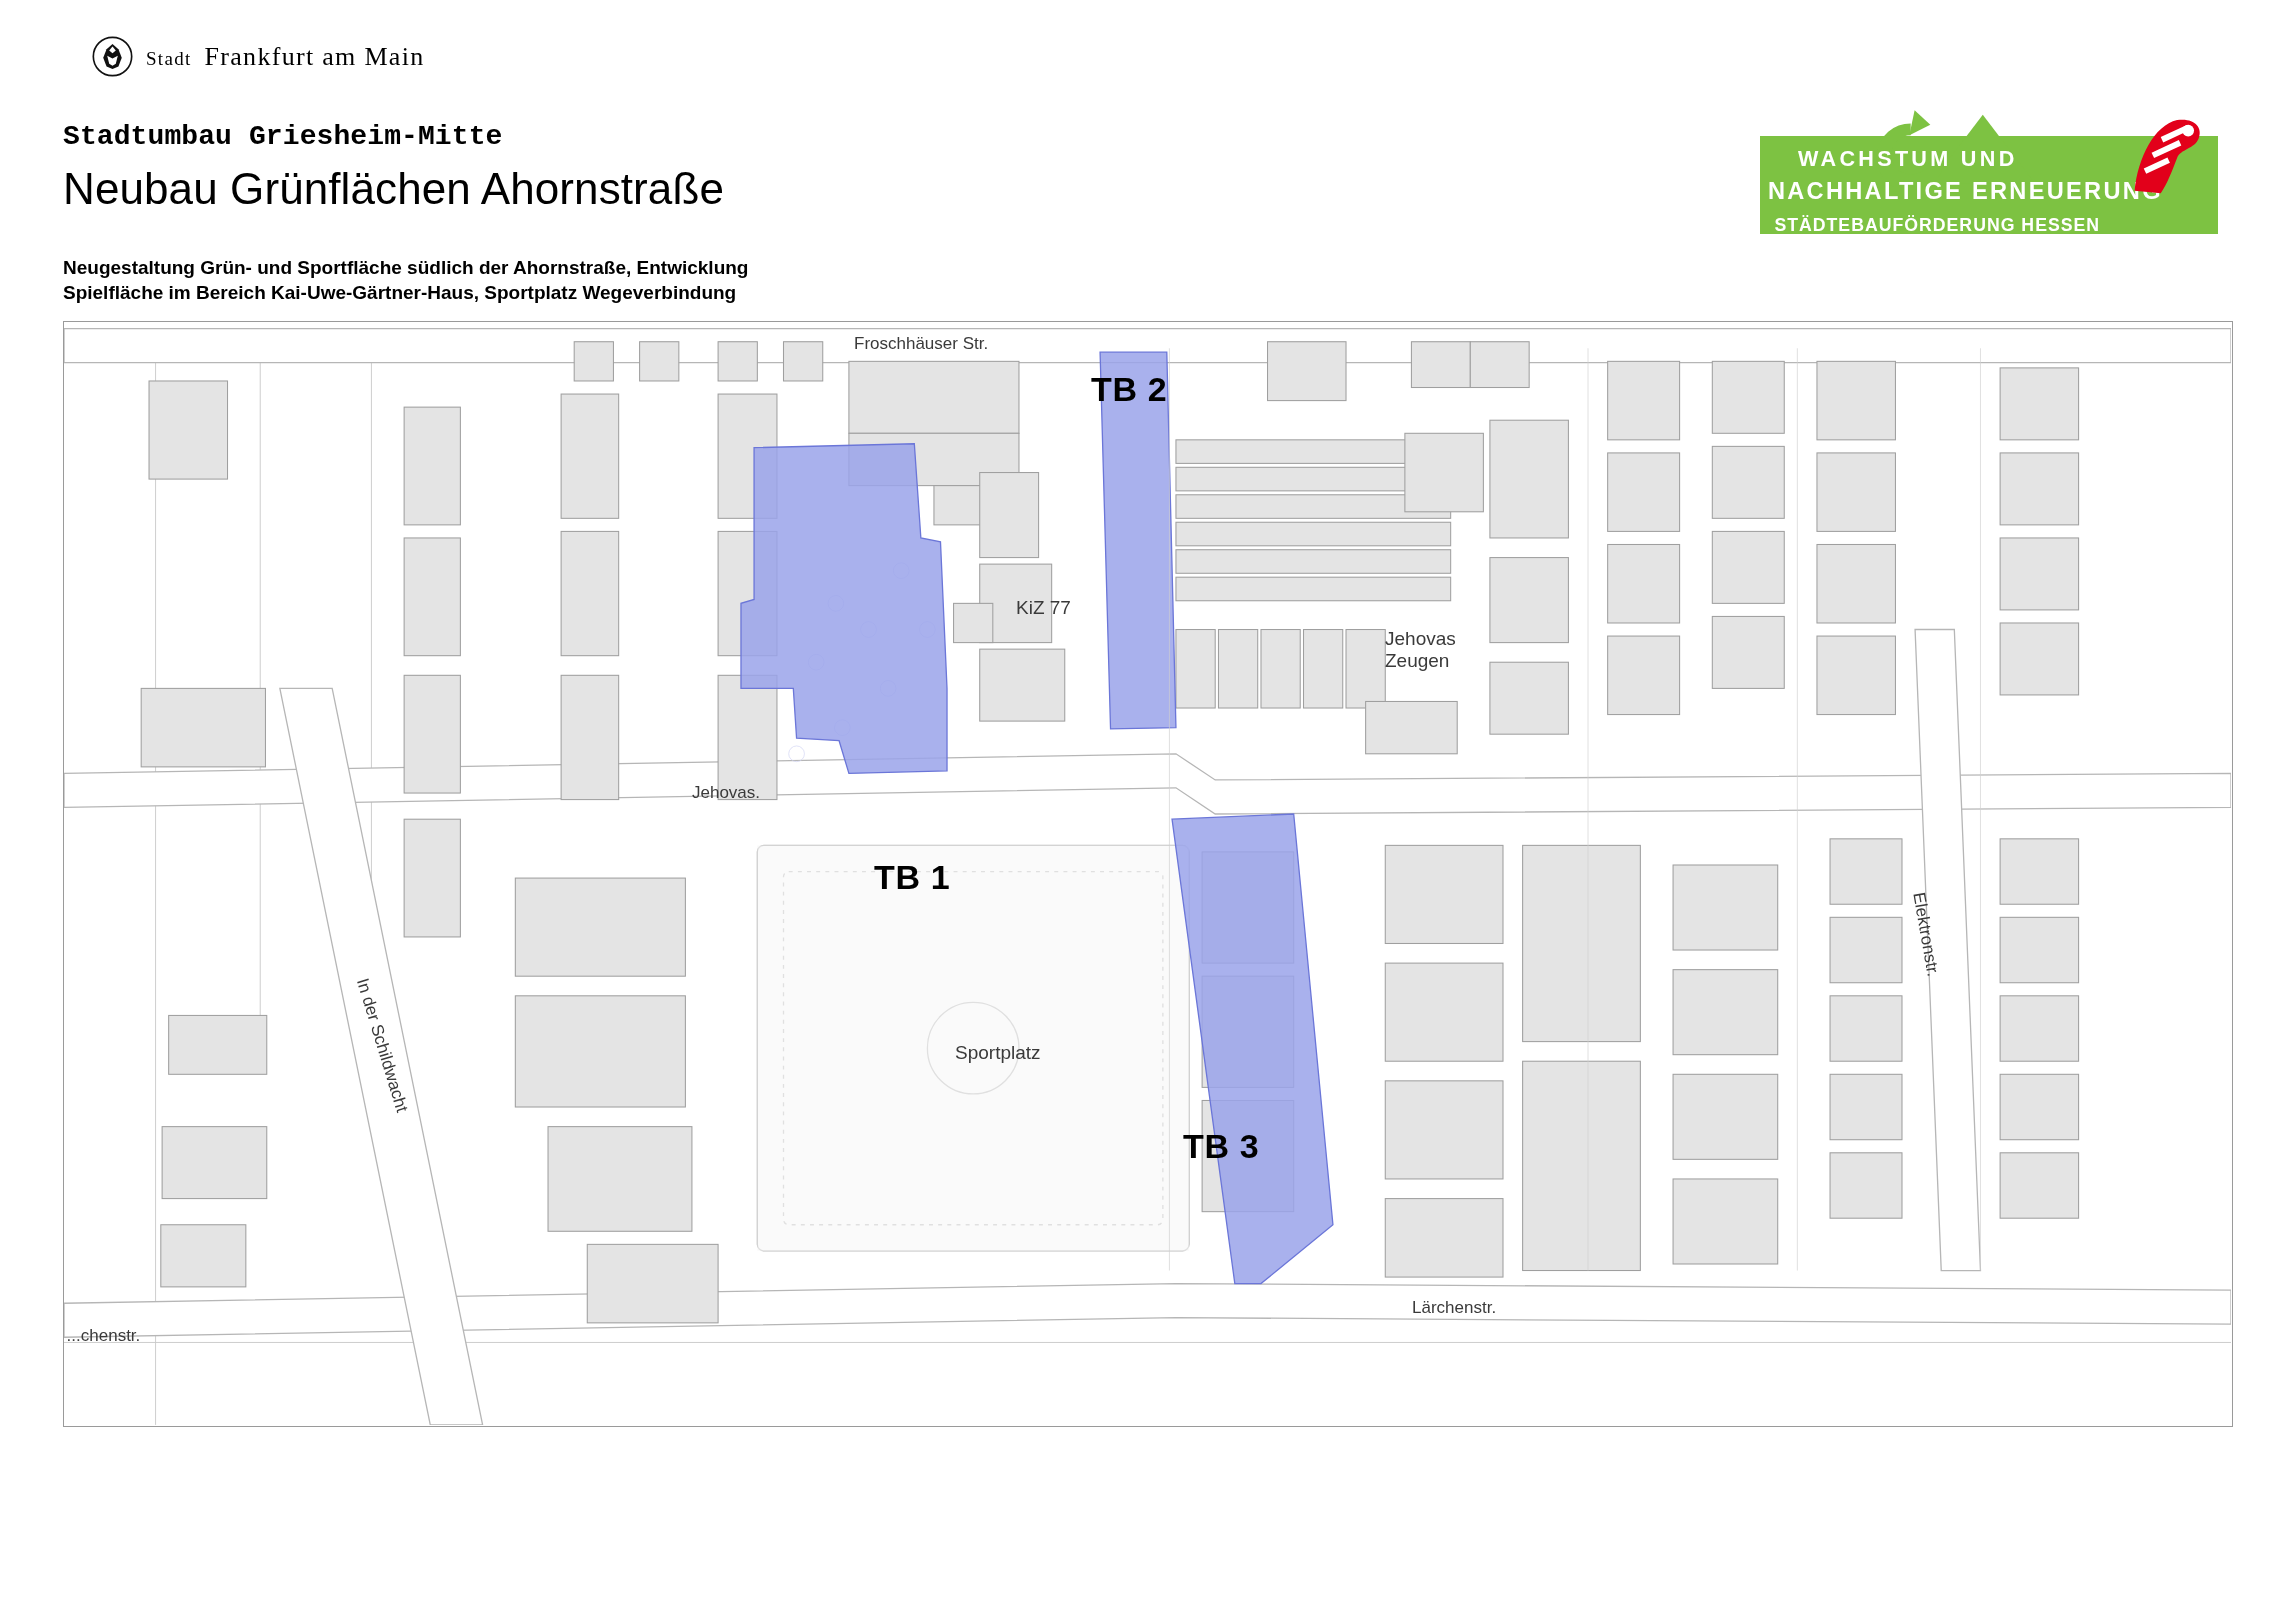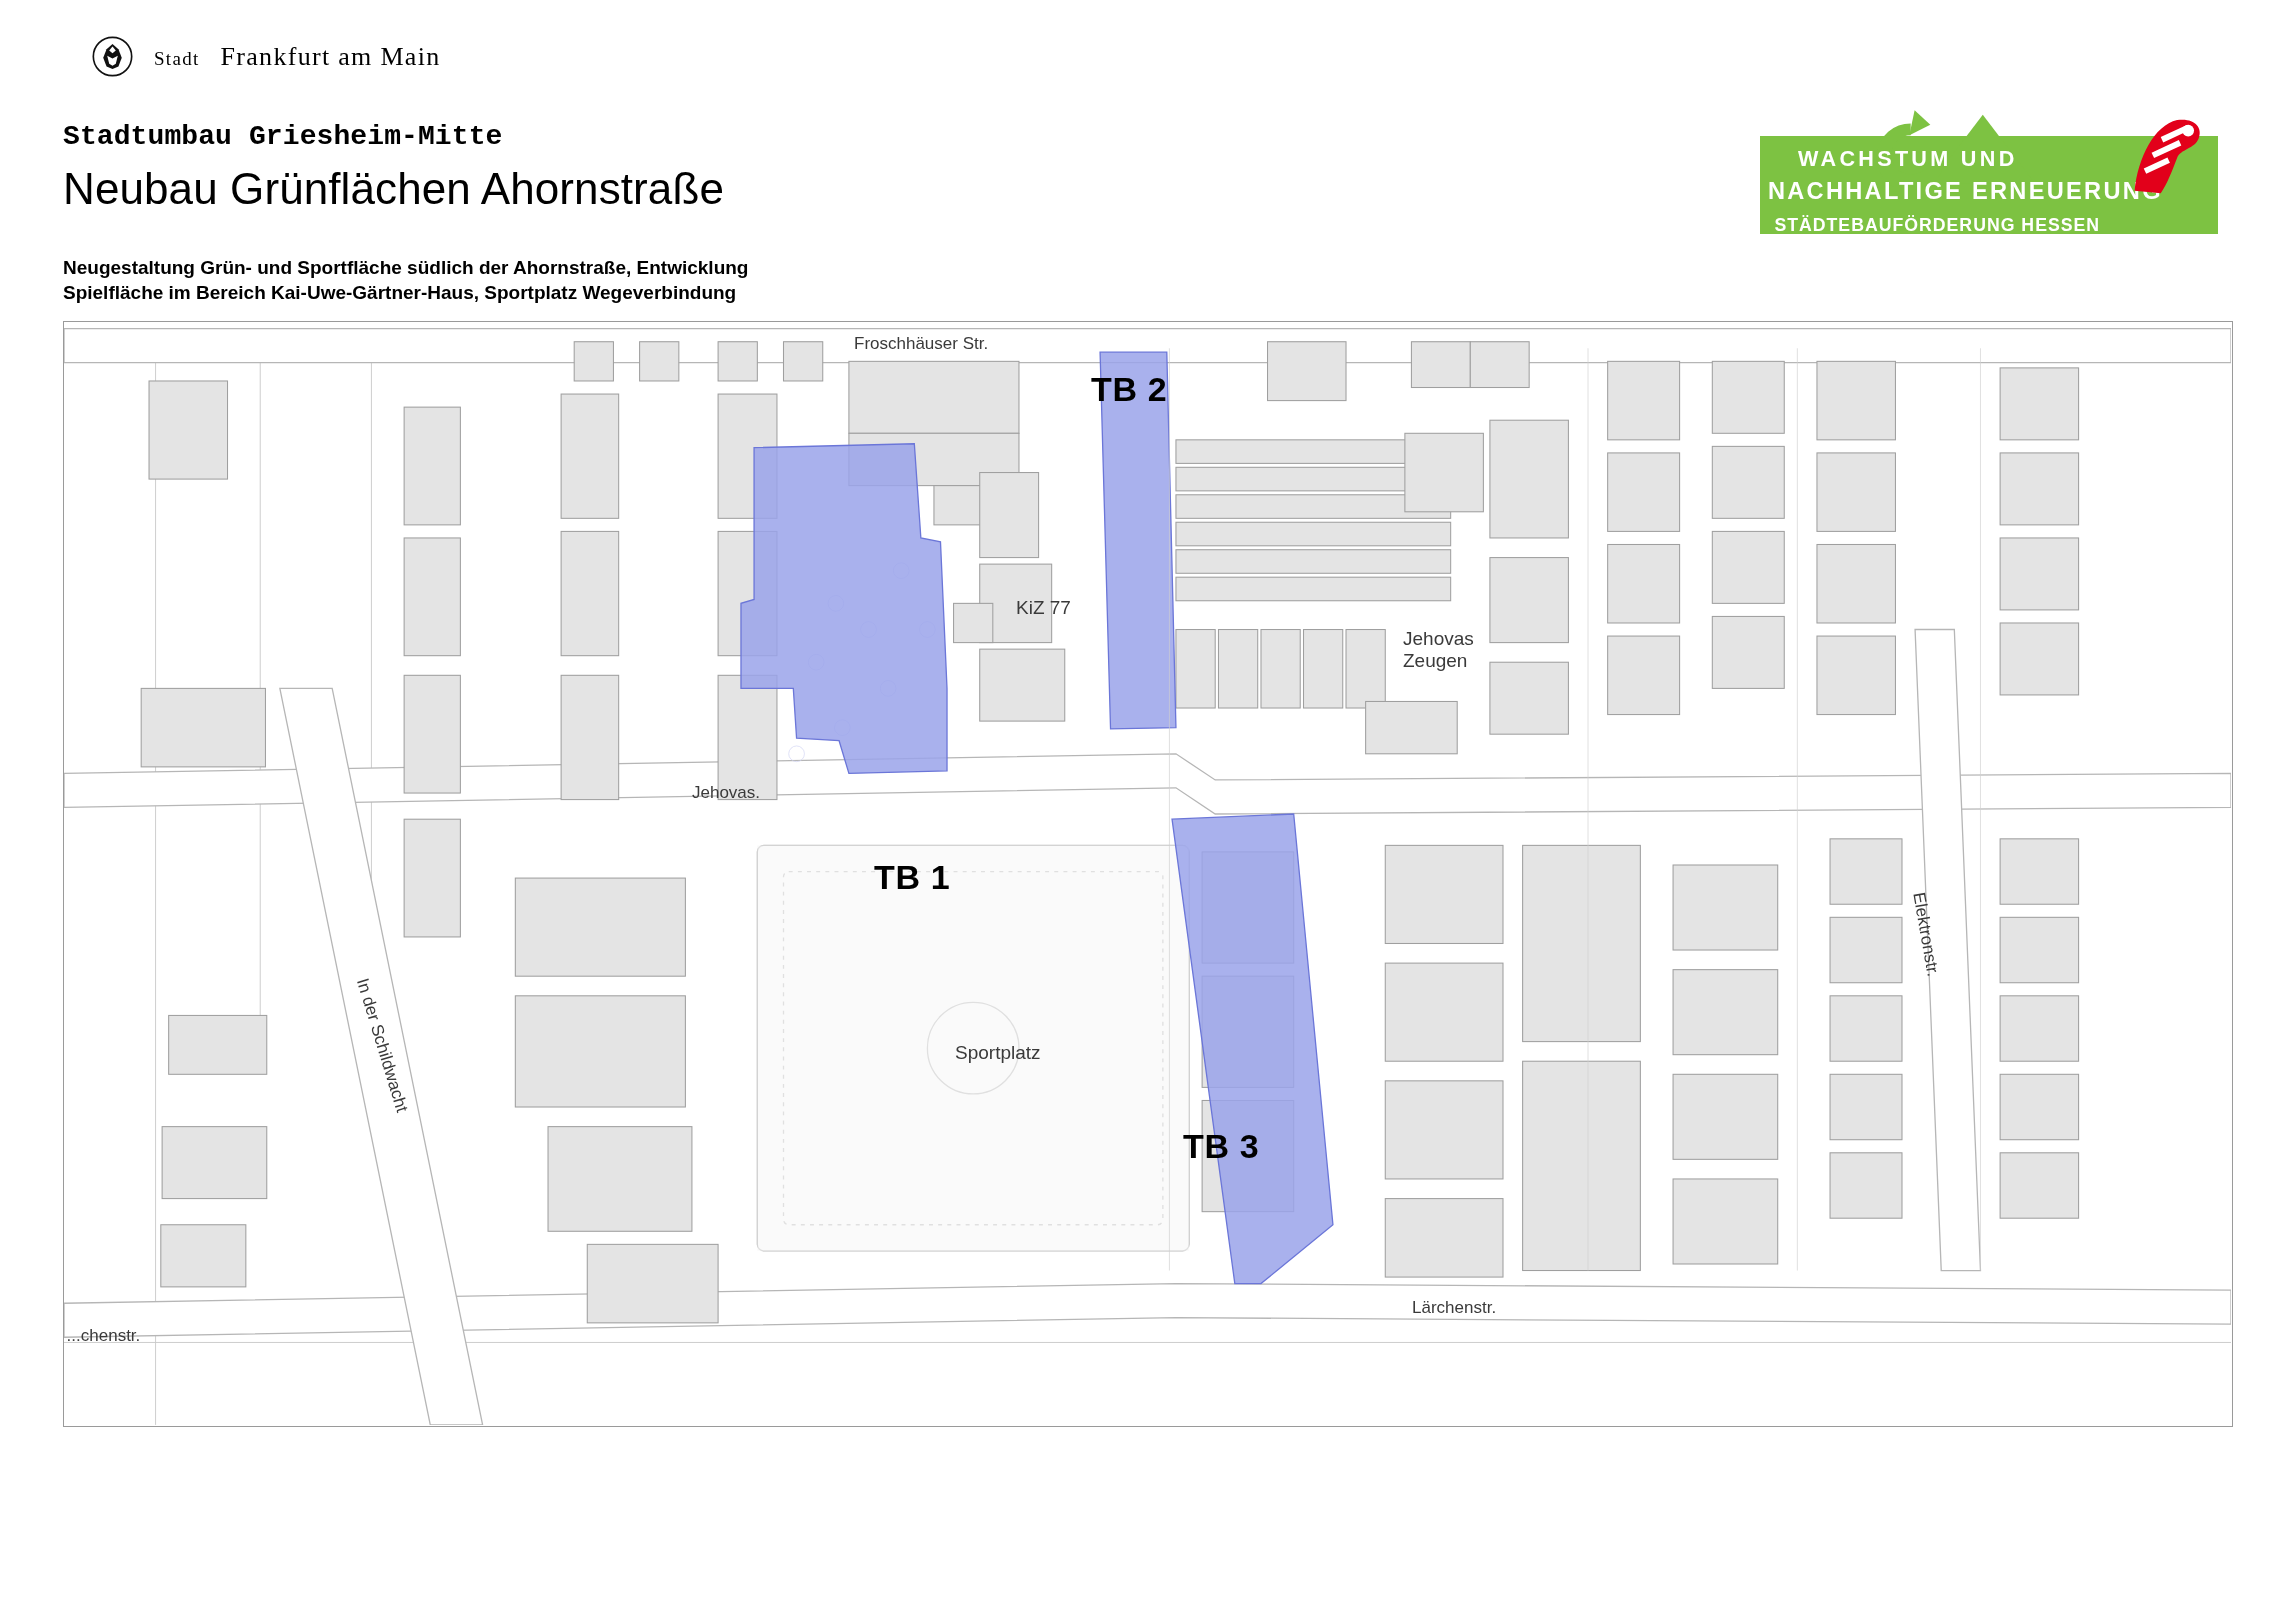--- a/index.html
+++ b/index.html
@@ -9,21 +9,21 @@
     background: #ffffff;
     font-family: "Liberation Sans", sans-serif;
     color: #000;
     position: relative;
     overflow: hidden;
   }
 
   
   .header { position:absolute; left:0; top:0; width:2295px; height:321px; }
 
-  .city-logo { position:absolute; left:92px; top:36px; display:flex; align-items:center; gap:21px; }
+  .city-logo { position:absolute; left:92px; top:36px; display:flex; align-items:center; gap:13px; }
   .city-logo .eagle { width:41px; height:41px; position:relative; }
   .city-logo .eagle svg { display:block; }
   .city-logo .wordmark { font-family:"Liberation Serif", serif; font-size:26px; letter-spacing:1.3px; }
   .city-logo .wordmark .sm { font-size:19px; }
 
   .subtitle-top {
     position:absolute; left:63px; top:121px;
     font-size:28px; font-weight:bold; letter-spacing:0.1px;font-family:Liberation Mono, monospace;
   }
   .main-title {
@@ -317,21 +317,21 @@
 
   <div class="street-label" style="left:790px; top:11.8px;">Froschhäuser Str.</div>
   <div class="street-label" style="left:628px;  top:461px;">Jehovas.</div>
   <div class="street-label" style="left:1348px; top:976px;">Lärchenstr.</div>
   <div class="street-label" style="left:307px; top:654px; transform:rotate(73deg); transform-origin:left top;">In der Schildwacht</div>
   <div class="street-label" style="left:1864px; top:569px; transform:rotate(80deg); transform-origin:left top;">Elektronstr.</div>
   <div class="street-label" style="left:2.6px; top:1004px;">...chenstr.</div>
 
   <div class="poi-label" style="left:891px; top:720px;">Sportplatz</div>
   <div class="poi-label" style="left:952px; top:275px;">KiZ 77</div>
-  <div class="poi-label" style="left:1321px; top:306px; width:85px; white-space:normal; line-height:1.15;padding-left:18px;">Jehovas Zeugen</div>
+  <div class="poi-label" style="left:1321px; top:306px; width:85px; white-space:normal; line-height:1.15;">Jehovas Zeugen</div>
 </div>
 
 <div class="footer">
 
   <div class="f-item bmwsb" style="position:absolute;">
     
     
     
     
   </div>

